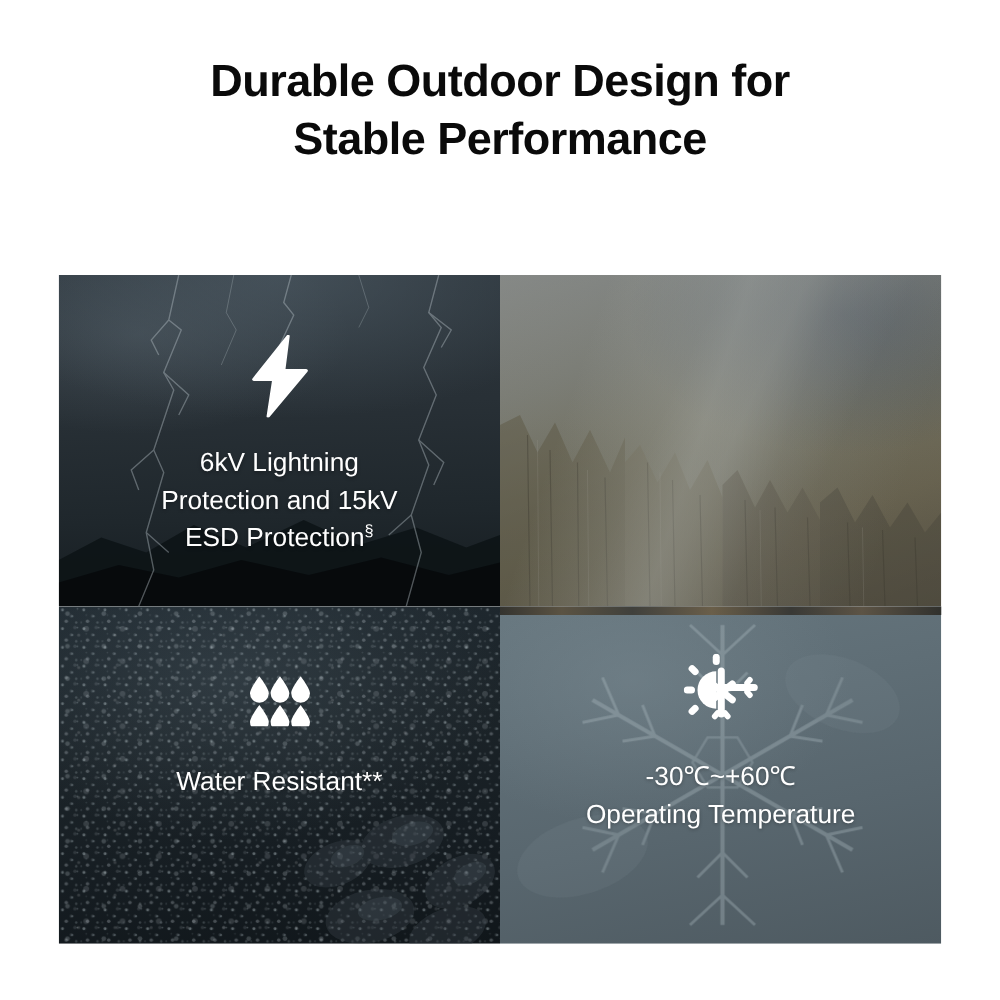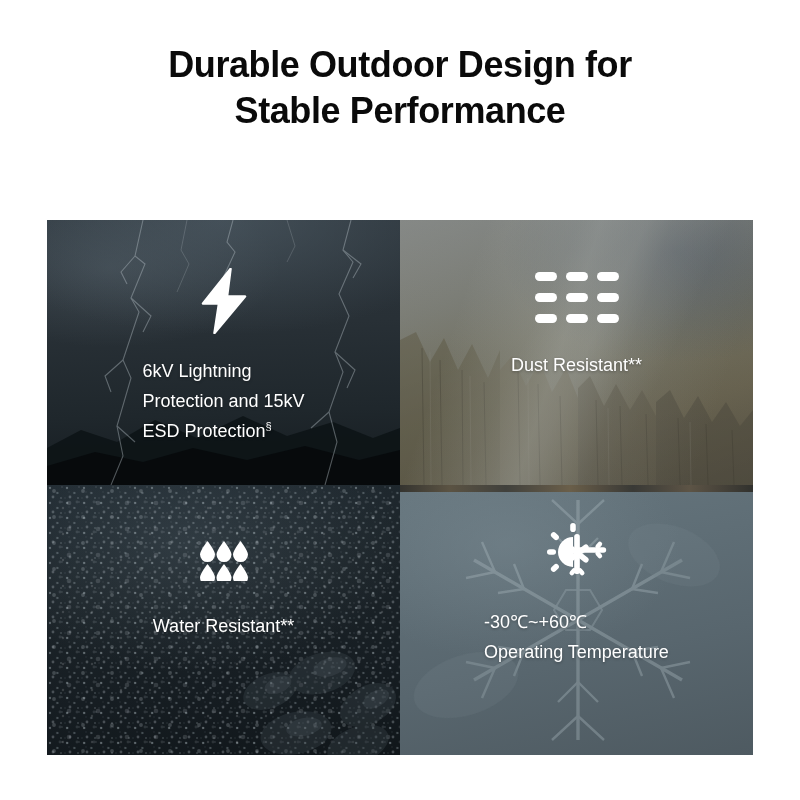--- a/index.html
+++ b/index.html
@@ -72,22 +72,22 @@
     flex-direction: column;
     align-items: center;
   }
 
   .cell .icon {
     display: block;
   }
 
   .cell .caption {
     color: #ffffff;
-    text-align: left;
-    font-size: 18px;
+    text-align: center;
+    font-size: 21px;
     line-height: 30px;
     font-weight: 400;
     white-space: pre-line;
     text-shadow: 0 1px 3px rgba(0,0,0,0.32);
   }
 
   
   .cell-lightning .bg {
     background:
       radial-gradient(ellipse 120% 70% at 50% 0%, rgba(86,100,110,0.55) 0%, rgba(40,50,58,0.0) 62%),
@@ -263,36 +263,20 @@
           <path d="M30 132 L31 265"></path>
             <path d="M70 156 L71 265"></path>
             <path d="M128 158 L129 265"></path>
           <path d="M208 188 L209 265"></path>
             <path d="M290 202 L291 265"></path>
         </g>
       </svg>
 
       <div class="haze"></div>
 
-      <div class="content">
-        <svg class="icon" width="84" height="52" viewBox="0 0 84 52">
-          <g fill="#ffffff">
-            <rect x="0" y="0" width="22" height="9" rx="4.5"></rect>
-            <rect x="31" y="0" width="22" height="9" rx="4.5"></rect>
-            <rect x="62" y="0" width="22" height="9" rx="4.5"></rect>
-            <rect x="0" y="21" width="22" height="9" rx="4.5"></rect>
-            <rect x="31" y="21" width="22" height="9" rx="4.5"></rect>
-            <rect x="62" y="21" width="22" height="9" rx="4.5"></rect>
-            <rect x="0" y="42" width="22" height="9" rx="4.5"></rect>
-            <rect x="31" y="42" width="22" height="9" rx="4.5"></rect>
-            <rect x="62" y="42" width="22" height="9" rx="4.5"></rect>
-          </g>
-        </svg>
-        <div class="caption"><span>Dust Resistant**</span></div>
-      </div>
     </div>
 
     <div class="cell cell-water">
       <div class="bg"></div>
 
       <svg class="speckle" viewBox="0 0 353 270" preserveAspectRatio="none">
         <defs>
           <pattern id="drops" width="17" height="15" patternUnits="userSpaceOnUse">
             <circle cx="3" cy="3" r="1.15" fill="#c6d2d8" opacity="0.38"></circle>
             <circle cx="11" cy="8" r="0.8" fill="#aebac2" opacity="0.30"></circle>

